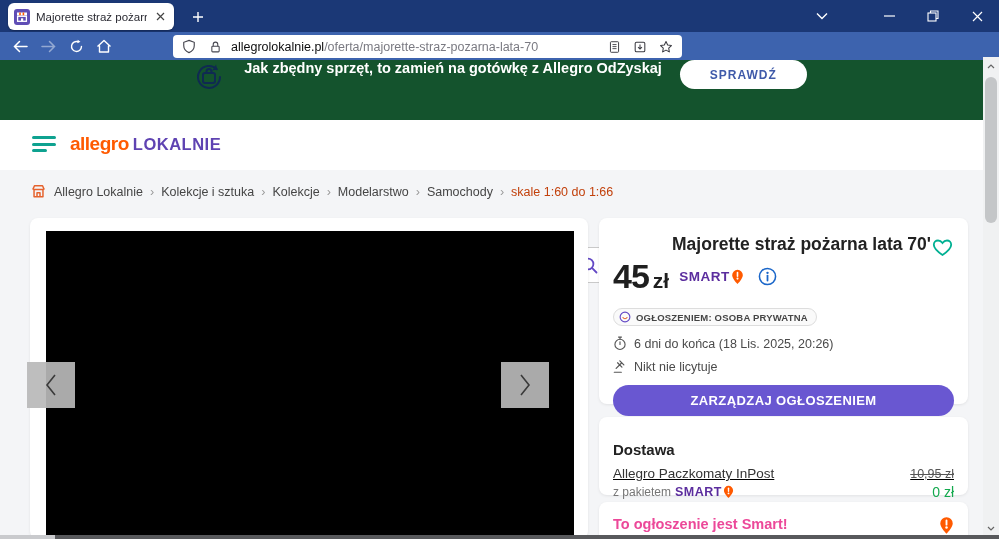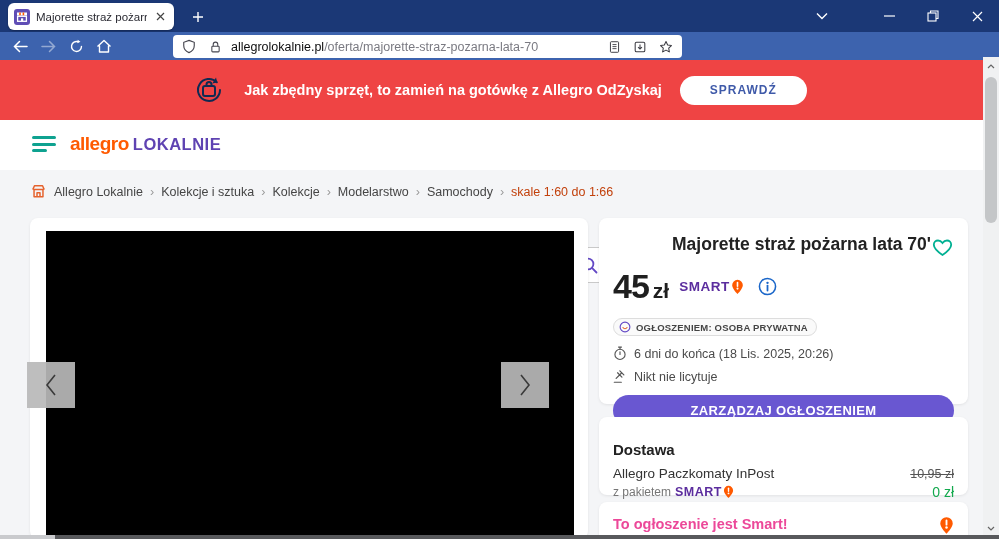--- a/index.html
+++ b/index.html
@@ -34,21 +34,21 @@
   .login-btn { height:22px; border:1px solid rgba(255,255,255,.45); border-radius:4px; display:flex; align-items:center;
                gap:6px; padding:0 8px; color:#fff; font-size:12.5px; }
   .ext-circle { width:17px; height:17px; border-radius:50%; display:flex; align-items:center; justify-content:center;
                 font-size:6.5px; font-weight:bold; color:#fff; }
   .abp { background:#c70d2c; }
   .gram { color:#15c39a; font-size:15px; font-weight:800; width:20px; height:20px; display:flex; align-items:center; justify-content:center; }
   .orange-ball { width:16px; height:16px; border-radius:50%; background:radial-gradient(circle at 35% 35%, #e8a14b, #b06a1f 70%, #7c4a18); }
   .green-dot { position:absolute; width:6px; height:6px; border-radius:50%; background:#35e0b0; }
 
   
-  .promo { position:absolute; left:0; top:60px; width:999px; height:60px; background:#ef4444; display:flex; align-items:center; justify-content:center; gap:18px; }
+  .promo { position:absolute; left:0; top:60px; width:999px; height:60px; background:#14532d; display:flex; align-items:flex-start; justify-content:center; gap:18px; }
   .promo-text { color:#fff; font-size:14.5px; font-weight:600; }
   .promo-cta { width:127px; height:29px; background:#fff; border:none; border-radius:15px; color:#3f5aa9; font-weight:700;
                font-size:12px; letter-spacing:1px; font-family:"Liberation Sans",sans-serif; }
 
   
   .siteheader { position:absolute; left:0; top:120px; width:999px; height:50px; background:#fff; }
   .hamburger { position:absolute; left:32px; top:16px; width:26px; height:18px; }
   .hamburger i { display:block; height:3px; border-radius:2px; background:#0ea290; margin-bottom:3.5px; }
   .hamburger i:nth-child(1){width:24px;} .hamburger i:nth-child(2){width:24px;} .hamburger i:nth-child(3){width:15px;}
   .logo { position:absolute; left:70px; top:13px; white-space:nowrap; }
@@ -82,32 +82,32 @@
   .gallery-img { position:absolute; left:16px; top:13px; width:528px; height:305px; background:#000; }
   .g-arrow { position:absolute; top:144px; width:48px; height:46px; background:rgba(185,185,185,.92); border:none;
              display:flex; align-items:center; justify-content:center; }
   .g-prev { left:-3px; } .g-next { left:471px; }
 
   
   .card { position:absolute; left:599px; width:369px; background:#fff; border-radius:8px; box-shadow:0 1px 3px rgba(0,0,0,.08); }
   .offer-card { top:218px; height:186px; padding:16px 14px; }
   .offer-title-row { display:flex; justify-content:flex-end; align-items:flex-start; }
   .offer-title { font-size:17.5px; font-weight:700; color:#222; }
-  .price-row { margin-top:10px; display:flex; align-items:center; gap:10px; }
+  .price-row { display:flex; align-items:center; gap:10px; }
   .price-val { font-size:34px; font-weight:800; color:#1f1f1f; letter-spacing:-1px; }
   .price-cur { font-size:21px; font-weight:800; color:#1f1f1f; margin-left:4px; }
   .smart-word { font-size:13.5px; font-weight:800; color:#5b2d9e; letter-spacing:.5px; display:flex; align-items:center; }
   .seller-badge { margin-top:12px; display:inline-flex; align-items:center; gap:5px; border:1px solid #ddd; background:#fafafa;
                   border-radius:10px; padding:2px 8px 2px 5px; font-size:9.5px; font-weight:700; color:#444; letter-spacing:.2px; }
   .meta-row { display:flex; align-items:center; gap:7px; font-size:12.5px; color:#4a4a4a; margin-top:9px; }
   .manage-btn { margin-top:11px; width:341px; height:31px; border:none; border-radius:16px; background:#6957d1; color:#fff;
                 font-weight:700; font-size:13px; letter-spacing:.4px; font-family:"Liberation Sans",sans-serif; }
   .delivery-card { top:417px; height:78px; padding:24px 14px; }
   .delivery-head { font-size:15px; font-weight:700; color:#222; }
-  .delivery-row { display:flex; justify-content:space-between; margin-top:8px; align-items:baseline; }
+  .delivery-row { display:flex; justify-content:space-between; margin-top:8px; align-items:baseline;text-decoration:underline; }
   .delivery-method { font-size:13.5px; color:#333; }
   .old-price { font-size:12.5px; color:#555; text-decoration:line-through; }
   .delivery-row2 { display:flex; justify-content:space-between; margin-top:3px; align-items:center; }
   .with-pack { font-size:12px; color:#767676; display:flex; align-items:center; gap:4px; }
   .with-pack .smart-word { font-size:12.5px; }
   .new-price { font-size:14px; font-weight:400; color:#13a94e; }
   .smart-card { top:502px; height:60px; padding:14px 14px; display:flex; justify-content:space-between; align-items:flex-start; }
   .smart-card-title { font-size:14.5px; font-weight:700; color:#ec4899; }
 
   

